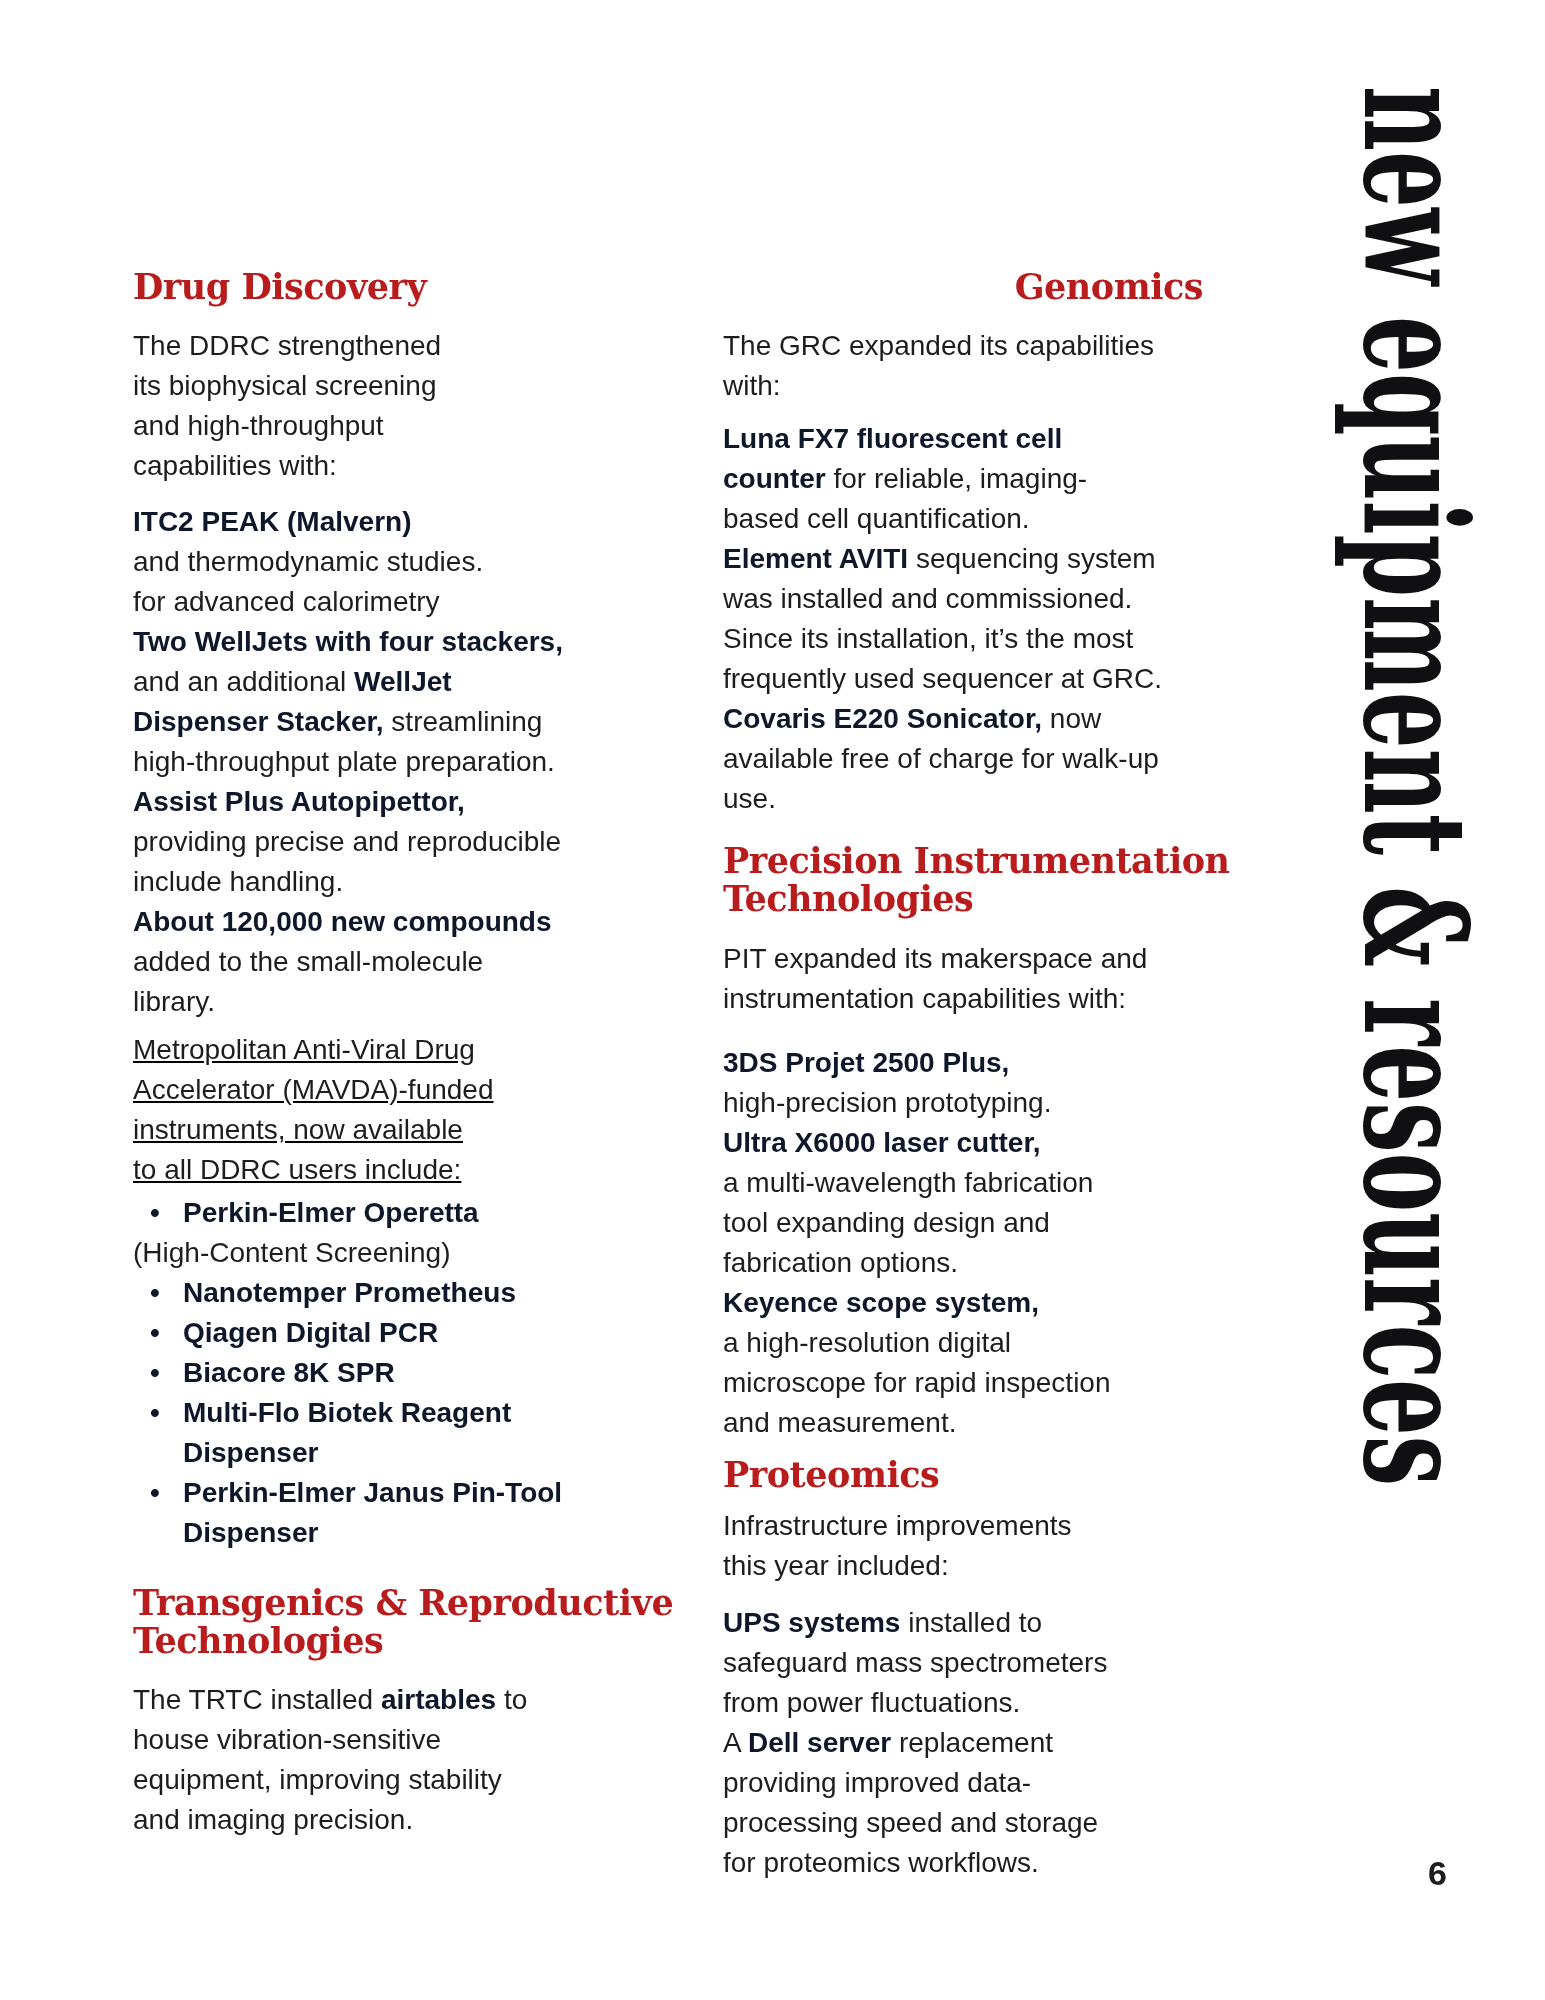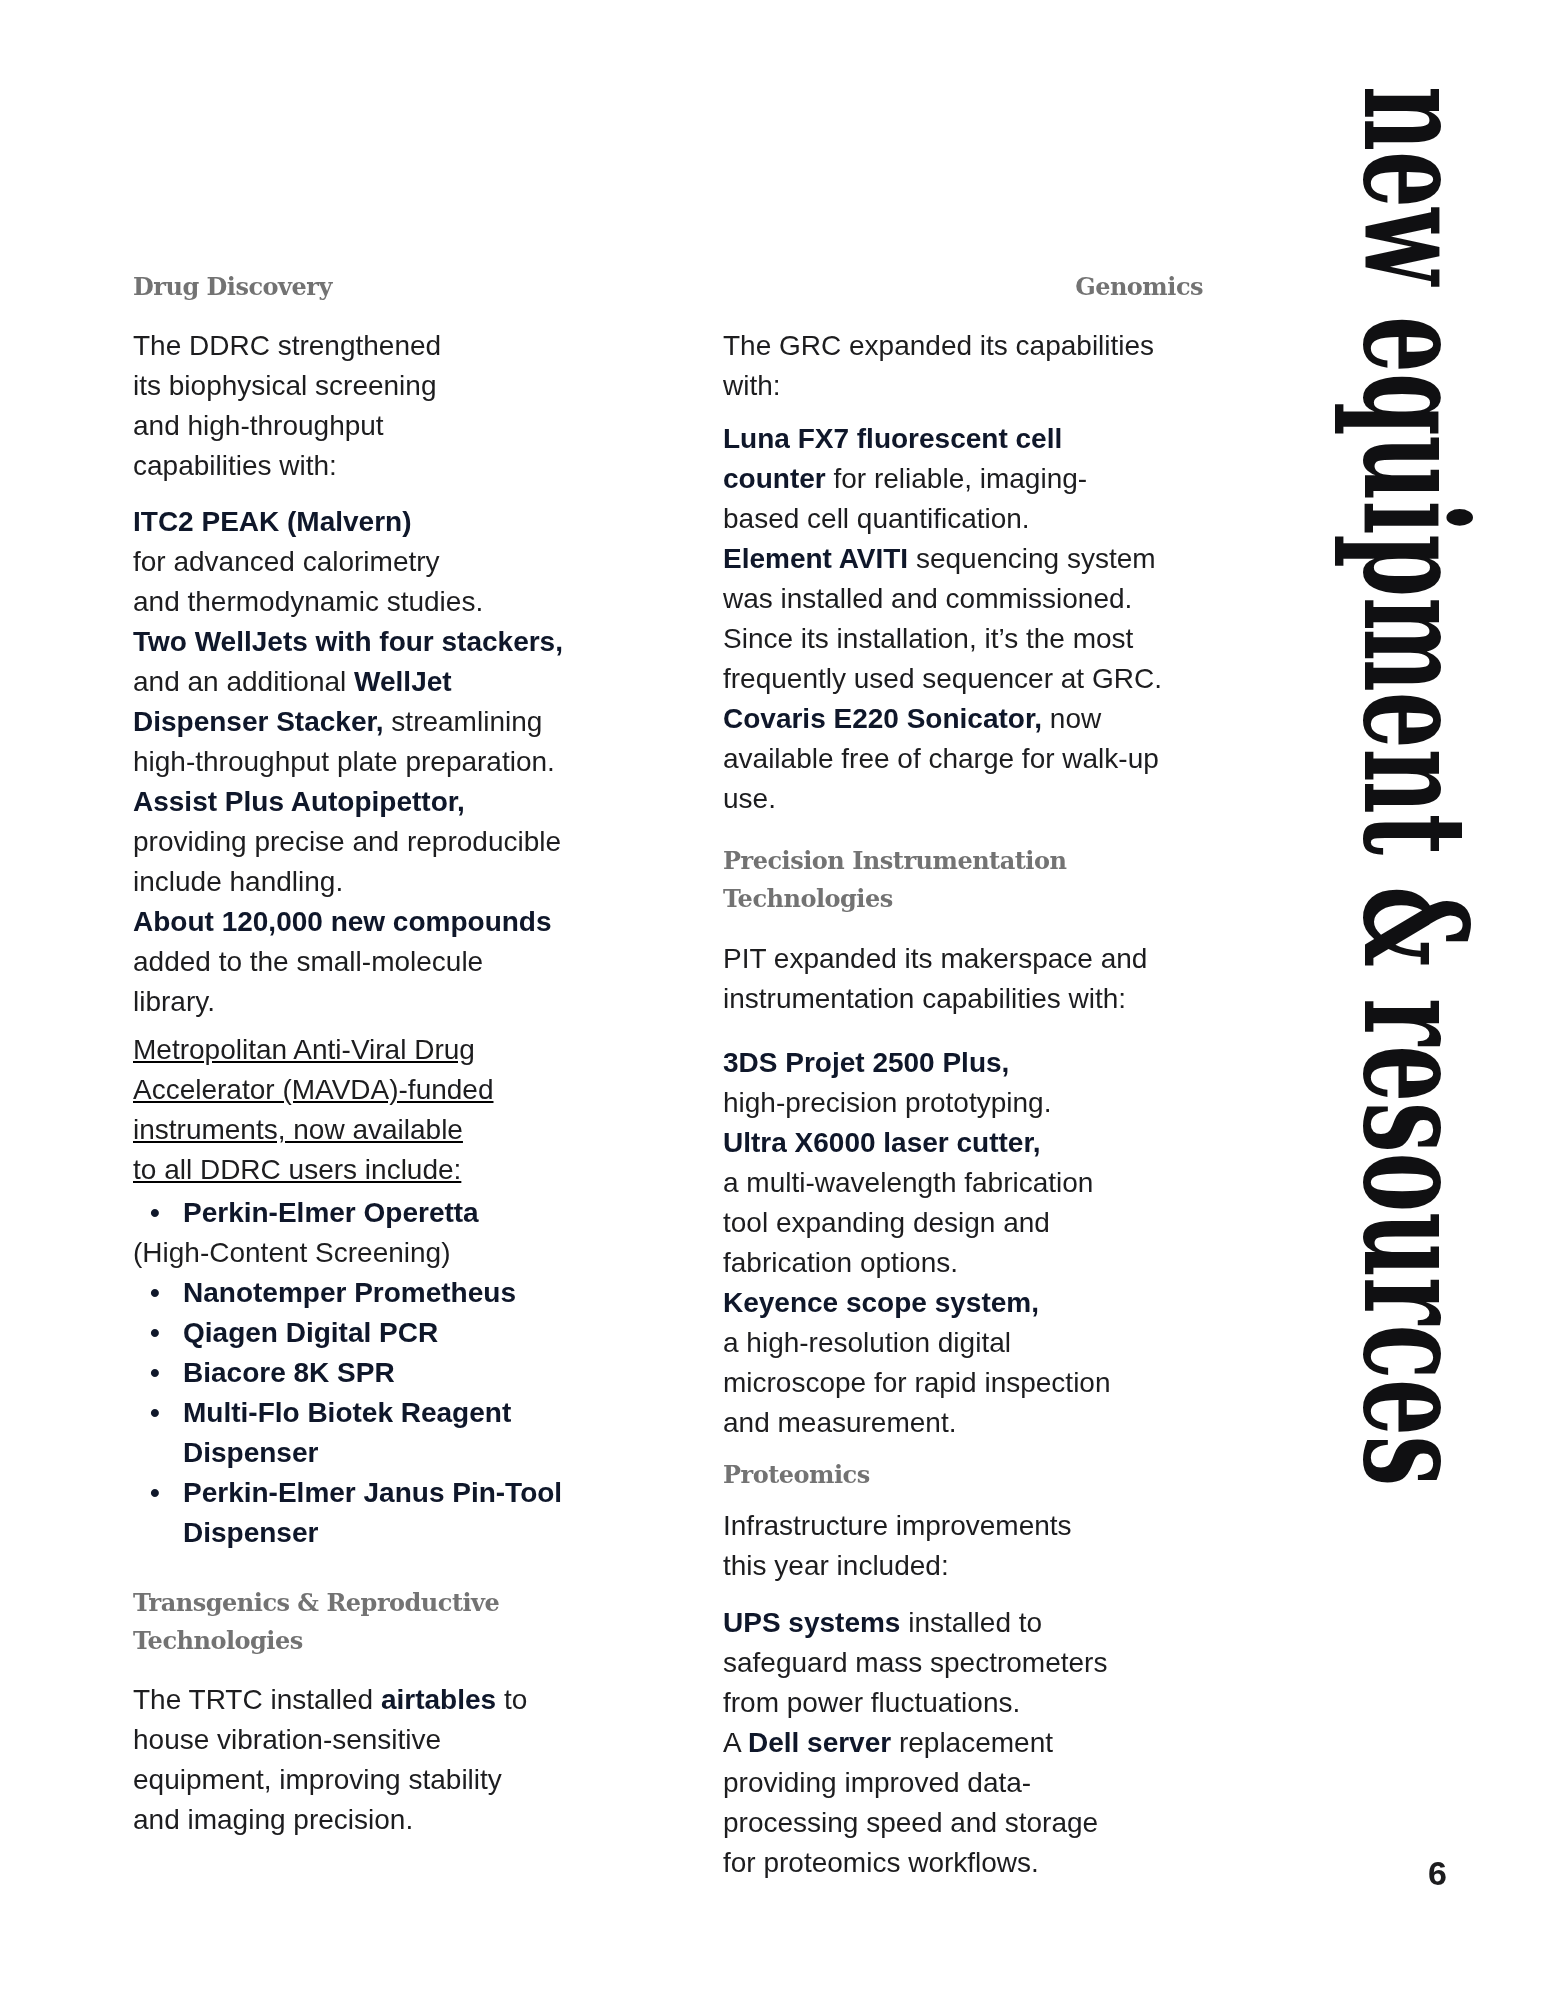--- a/index.html
+++ b/index.html
@@ -10,22 +10,22 @@
   .col{position:absolute;top:268px;}
   #col-left{left:133px;width:480px;}
   #col-right{left:723px;width:480px;}
   .line{height:40px;line-height:40px;white-space:nowrap;font-size:28px;color:#1d1d1f;}
   .r{font-weight:400;}
   .b{font-weight:700;color:#0f172a;}
   .line.bullet{padding-left:50px;position:relative;}
   .line.indent{padding-left:50px;}
   .marker{position:absolute;left:17px;top:0;}
   .heading{
-    font-family:"DejaVu Serif",serif;font-weight:700;color:#737373;
-    font-size:24px;letter-spacing:-0.5px;
+    font-family:"DejaVu Serif",serif;font-weight:700;color:#b91c1c;
+    font-size:35px;letter-spacing:-0.5px;
   }
   .hline{height:38px;line-height:38px;white-space:nowrap;}
   .vertical-title{
     position:absolute;left:1486px;top:86px;
     transform-origin:0 0;
     transform:rotate(90deg) scaleX(0.63);
     font-family:"DejaVu Serif",serif;font-weight:700;
     font-size:142px;line-height:142px;white-space:nowrap;color:#101012;
   }
   .page-number{
@@ -41,22 +41,22 @@
       <div class="hline">Drug Discovery</div>
     </div>
     <div class="para" style="margin-top: 20px;">
       <div class="line"><span class="r">The DDRC strengthened</span></div>
       <div class="line"><span class="r">its biophysical screening</span></div>
       <div class="line"><span class="r">and high-throughput</span></div>
       <div class="line"><span class="r">capabilities with:</span></div>
     </div>
     <div class="para" style="margin-top: 16px;">
       <div class="line"><span class="b">ITC2 PEAK (Malvern)</span></div>
+      <div class="line"><span class="r">and thermodynamic studies.</span></div>
       <div class="line"><span class="r">for advanced calorimetry</span></div>
-      <div class="line"><span class="r">and thermodynamic studies.</span></div>
       <div class="line"><span class="b">Two WellJets with four stackers,</span></div>
       <div class="line"><span class="r">and an additional </span><span class="b">WellJet</span></div>
       <div class="line"><span class="b">Dispenser Stacker,</span><span class="r"> streamlining</span></div>
       <div class="line"><span class="r">high-throughput plate preparation.</span></div>
       <div class="line"><span class="b">Assist Plus Autopipettor,</span></div>
       <div class="line"><span class="r">providing precise and reproducible</span></div>
       <div class="line"><span class="r">include handling.</span></div>
       <div class="line"><span class="b">About 120,000 new compounds</span></div>
       <div class="line"><span class="r">added to the small-molecule</span></div>
       <div class="line"><span class="r">library.</span></div>

